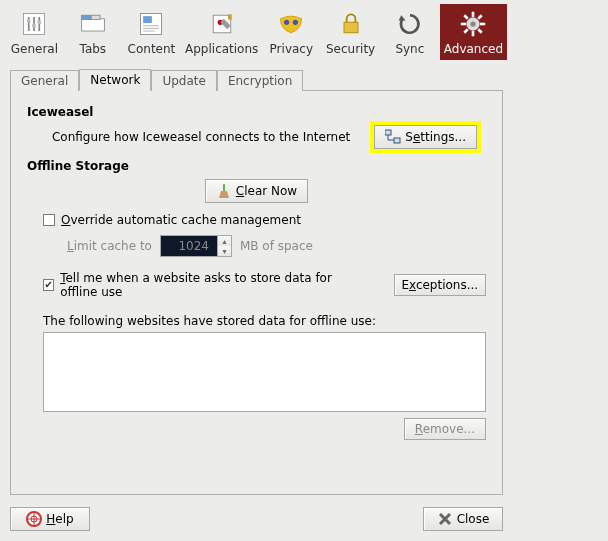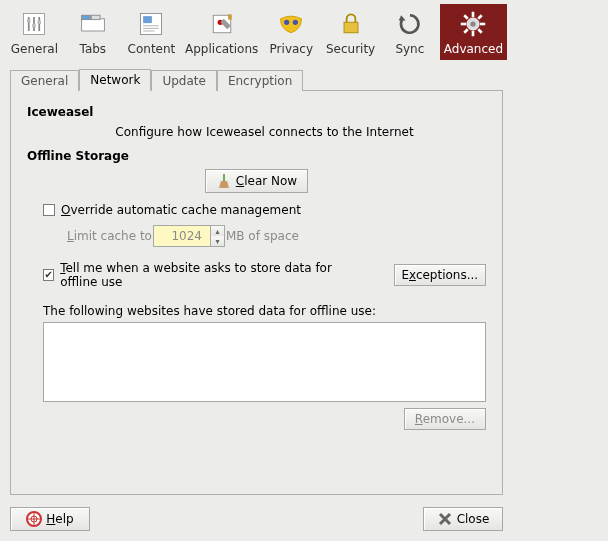--- a/index.html
+++ b/index.html
@@ -125,21 +125,21 @@
   .checkbox .box {
     width:12px; height:12px;
     border:1px solid #7a7a78;
     background:#fff;
     display:inline-flex; align-items:center; justify-content:center;
     font-size:10px; line-height:1;
   }
   .checkbox.checked .box::after { content:"✔"; font-size:10px; color:#333;}
   .num-field {
     display:inline-flex; align-items:center;
-    border:1px solid #a7a7a5; background:#fef9c3;
+    border:1px solid #a7a7a5; background:#0f172a;
     padding:0 0 0 4px;
     width:72px; justify-content:space-between;
   }
   .num-field input {
     border:none; width:46px; text-align:right; font:inherit; background:transparent; color:#8a8a86;
   }
   .spinner { display:flex; flex-direction:column; }
   .spinner span{
     border-left:1px solid #a7a7a5; width:14px; height:10px;
     display:flex; align-items:center; justify-content:center; font-size:8px;
@@ -268,20 +268,30 @@
       <div class="tab active"><span>Network</span></div>
       <div class="tab"><span>Update</span></div>
       <div class="tab"><span>Encryption</span></div>
     </div>
 
     <div class="panel">
 
       <div class="section-title">Iceweasel</div>
       <div class="row">
         <div class="indent">Configure how Iceweasel connects to the Internet</div>
+        <button class="btn hl">
+          <span class="small-icon">
+            <svg viewBox="0 0 16 16">
+                <rect x="0" y="1" width="6" height="5" fill="#cde" stroke="#357"></rect>
+                <rect x="9" y="9" width="6" height="5" fill="#cde" stroke="#357"></rect>
+                <path d="M3 6 V11 H9" stroke="#357" fill="none"></path>
+              </svg>
+          </span>
+          <span>S<span class="u">e</span>ttings...</span>
+        </button>
       </div>
 
       <div class="section-title">Offline Storage</div>
 
       <div class="row">
         <button class="btn">
           <span class="small-icon">
             <svg viewBox="0 0 16 16">
                 <rect x="7" y="1" width="2" height="7" fill="#7a5"></rect>
                 <polygon points="3,15 13,15 11,8 5,8" fill="#c96"></polygon>
@@ -291,21 +301,21 @@
         </button>
       </div>
 
       <div class="indent" style="margin-bottom:6px;">
         <label class="checkbox">
           <span class="box"></span>
           <span><span class="u">O</span>verride automatic cache management</span>
         </label>
       </div>
 
-      <div class="indent2 disabled-text" style="display:flex; align-items:center; gap:1px; margin-bottom:14px;">
+      <div class="indent2 disabled-text" style="display:flex; align-items:center; gap:8px; margin-bottom:14px;">
         <span><span class="u">L</span>imit cache to</span>
         <span class="num-field">
           <input disabled="" value="1024" style="">
           <span class="spinner">
               <span>▴</span>
               <span>▾</span>
             </span>
         </span>
         <span>MB of space</span>
       </div>

